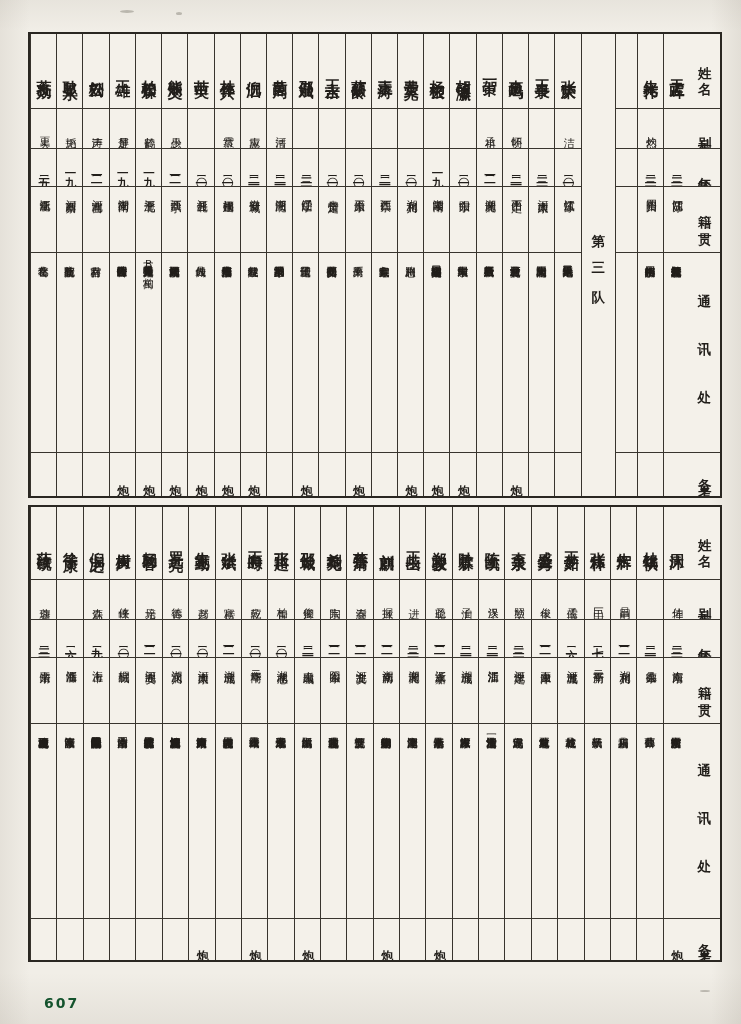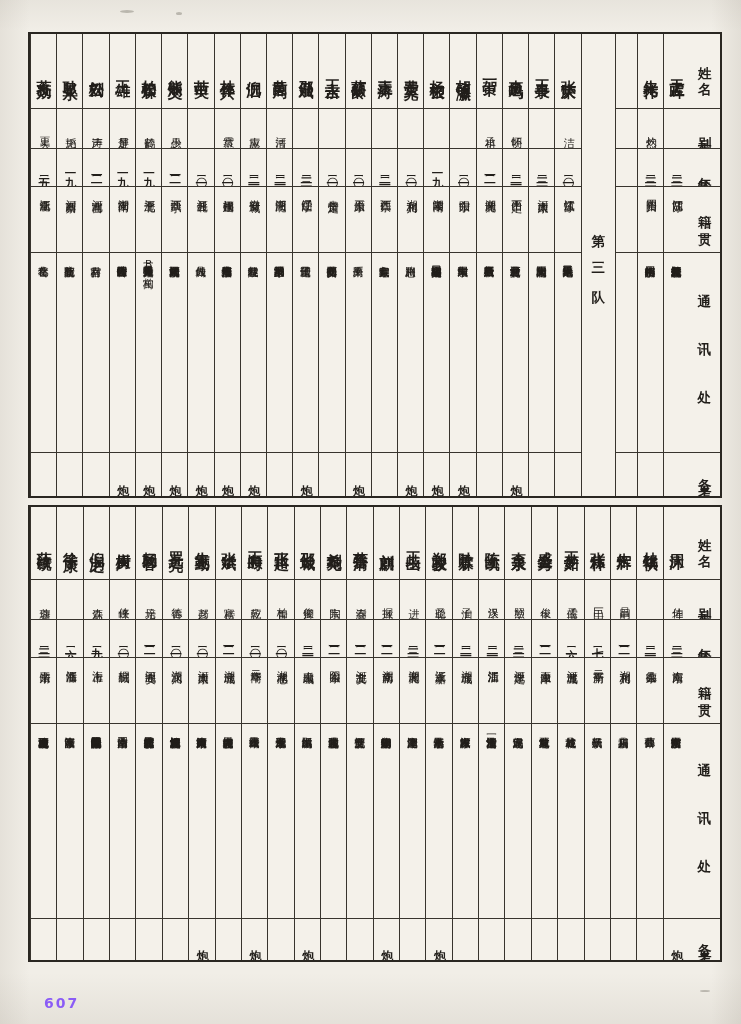--- a/index.html
+++ b/index.html
@@ -66,21 +66,21 @@
   .col-header .r-age   .vtext{letter-spacing:2px;}
   .col-header .r-origin .vtext{letter-spacing:18px;}
   .col-header .r-addr  .vtext{letter-spacing:48px;}
   .col-header .r-note  .vtext{letter-spacing:8px;}
 
   .col-group .cell{height:100%;border-top:none;align-items:center;}
   .col-group .vtext{font-size:13.5px;font-weight:700;letter-spacing:28px;}
 
   #page-number{
     position:absolute;left:44px;top:995px;
-    font-size:14px;letter-spacing:2px;color:#8b5cf6;font-weight:600;
+    font-size:14px;letter-spacing:2px;color:#14532d;font-weight:600;
   }
 </style>
 </head>
 <body>
 
 <div class="scan-vignette"></div>
 <div class="speck" style="left:120px;top:10px;width:14px;height:3px;"></div>
 <div class="speck" style="left:176px;top:12px;width:6px;height:3px;"></div>
 <div class="speck" style="left:700px;top:990px;width:10px;height:2px;"></div>
 

